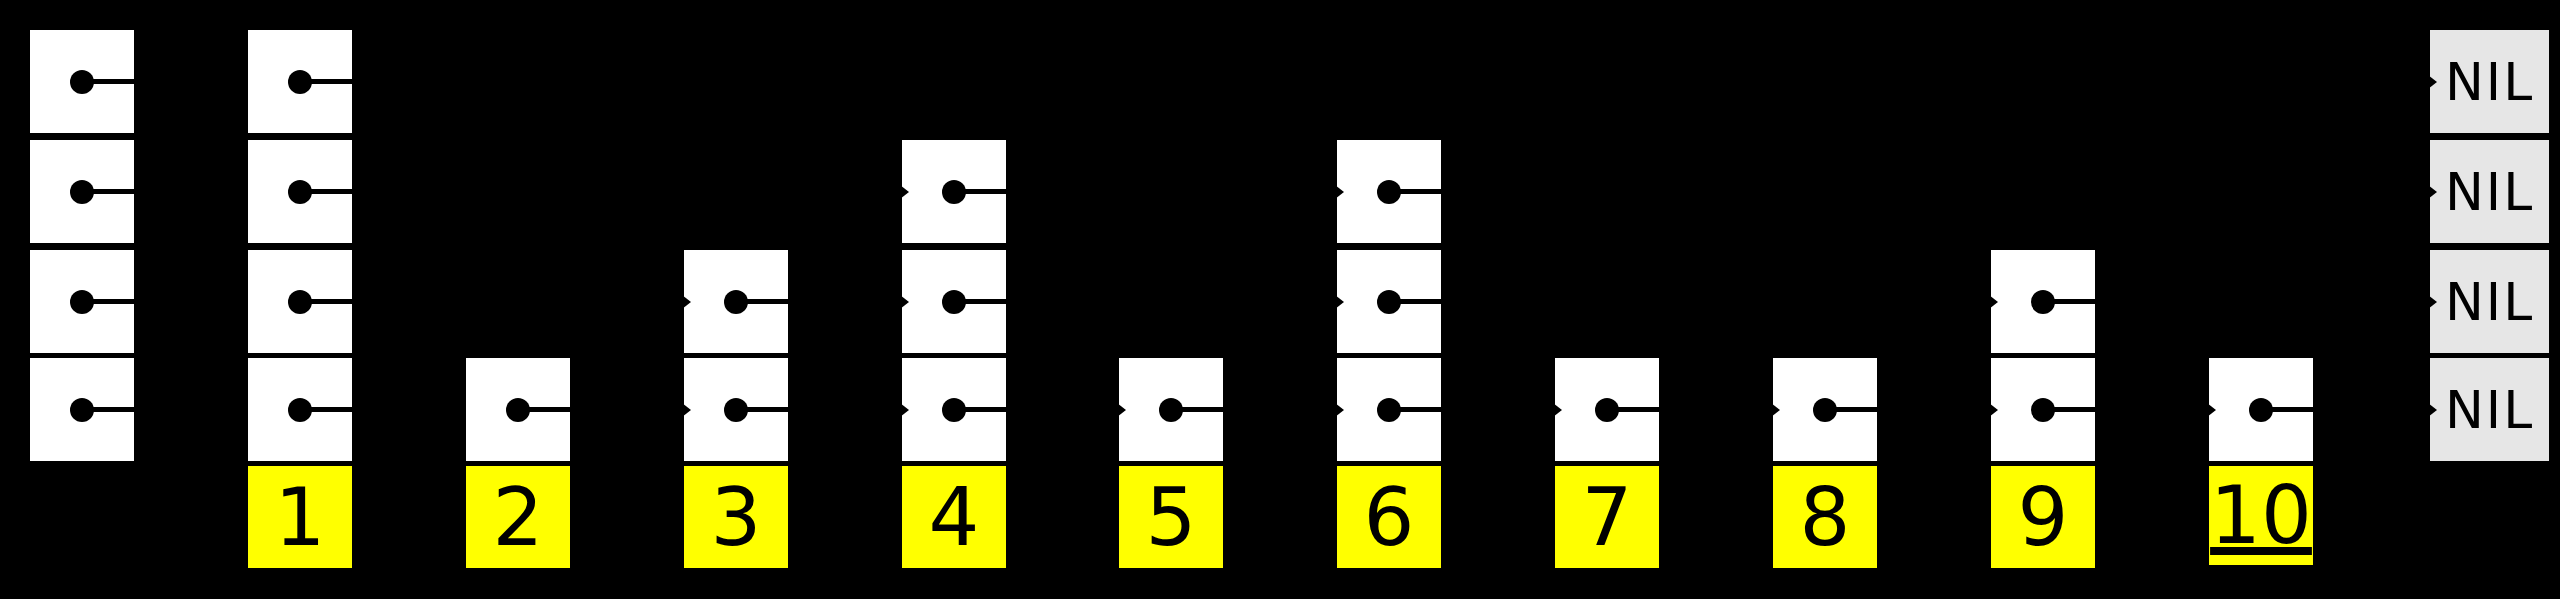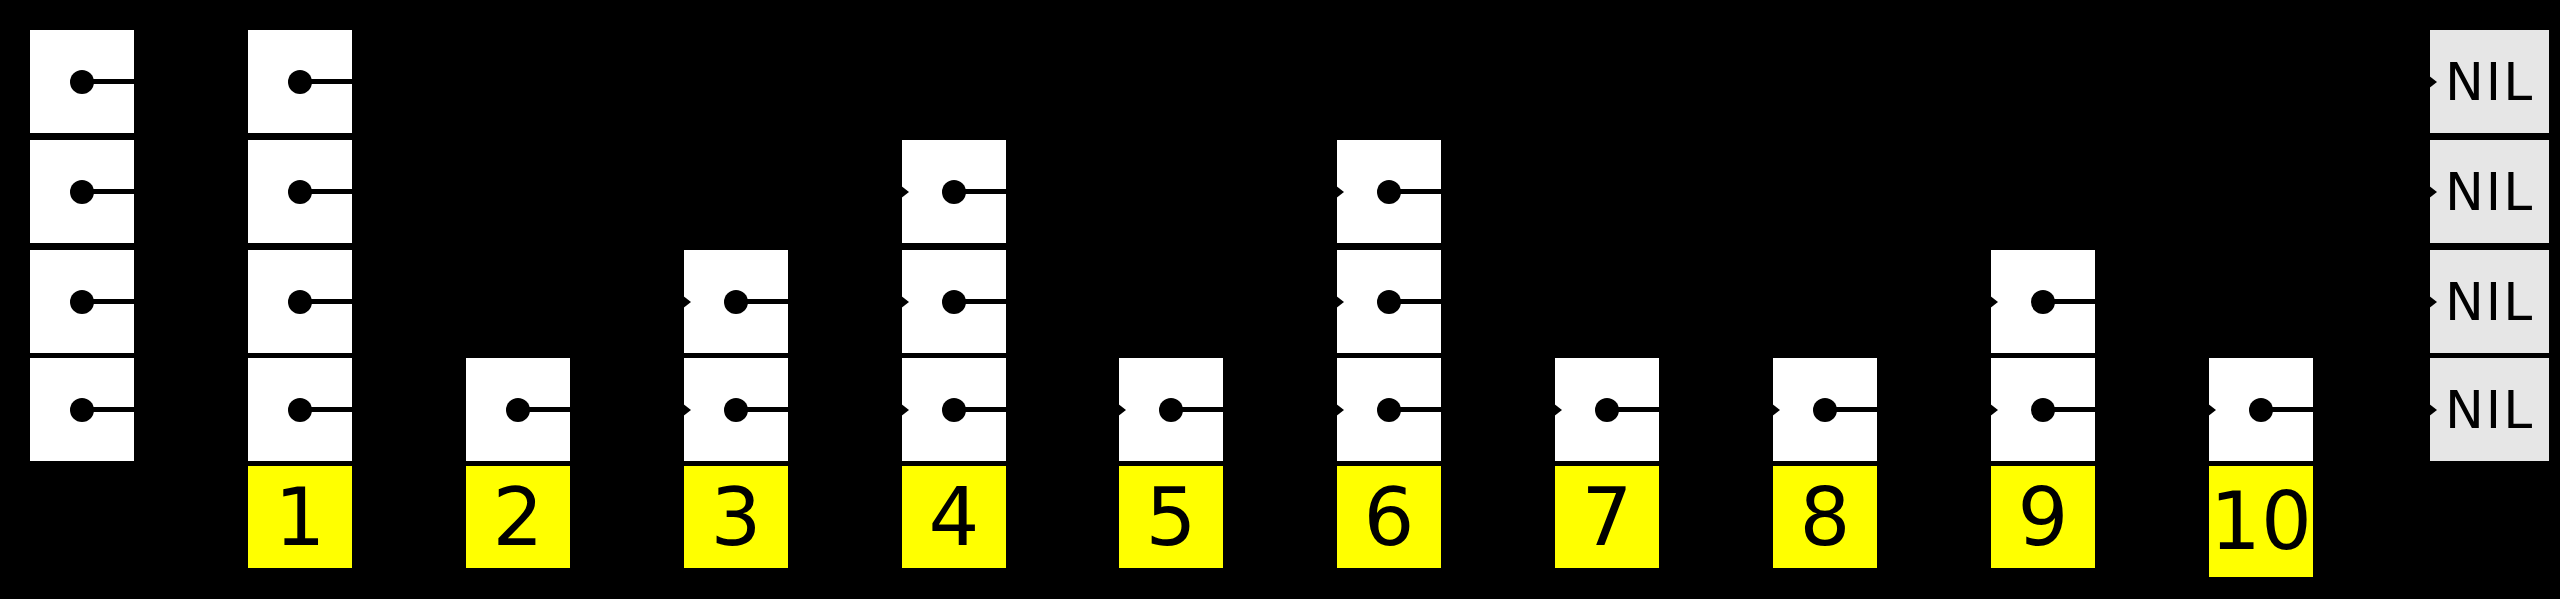--- a/index.html
+++ b/index.html
@@ -200,21 +200,21 @@
       <div class="key-label" style="left: 1991px; top: 466px; width: 104px; height: 102px;">
         <span>9</span>
       </div>
     </div>
     <div class="column">
       <div class="node-box" style="left: 2209px; top: 358px; width: 104px; height: 103px;">
         <div class="pointer-dot" style="left: 40px; top: 39.5px;"></div>
         <div class="pointer-line" style="left: 52px; top: 49px; width: 52px;"></div>
         <div class="arrow-notch" style="left: -2px; top: 44.5px;"></div>
       </div>
-      <div class="key-label" style="left: 2209px; top: 466px; width: 104px; height: 111px;">
+      <div class="key-label" style="left: 2209px; top: 466px; width: 104px; height: 99px; text-decoration: underline;">
         <span>10</span>
       </div>
     </div>
     <div class="column">
       <div class="nil-box" style="left: 2430px; top: 358px; width: 119px; height: 103px;">
         <div class="arrow-notch" style="left: -2px; top: 44.5px;"></div>
         <span>NIL</span>
       </div>
       <div class="nil-box" style="left: 2430px; top: 250px; width: 119px; height: 103px;">
         <div class="arrow-notch" style="left: -2px; top: 44.5px;"></div>

